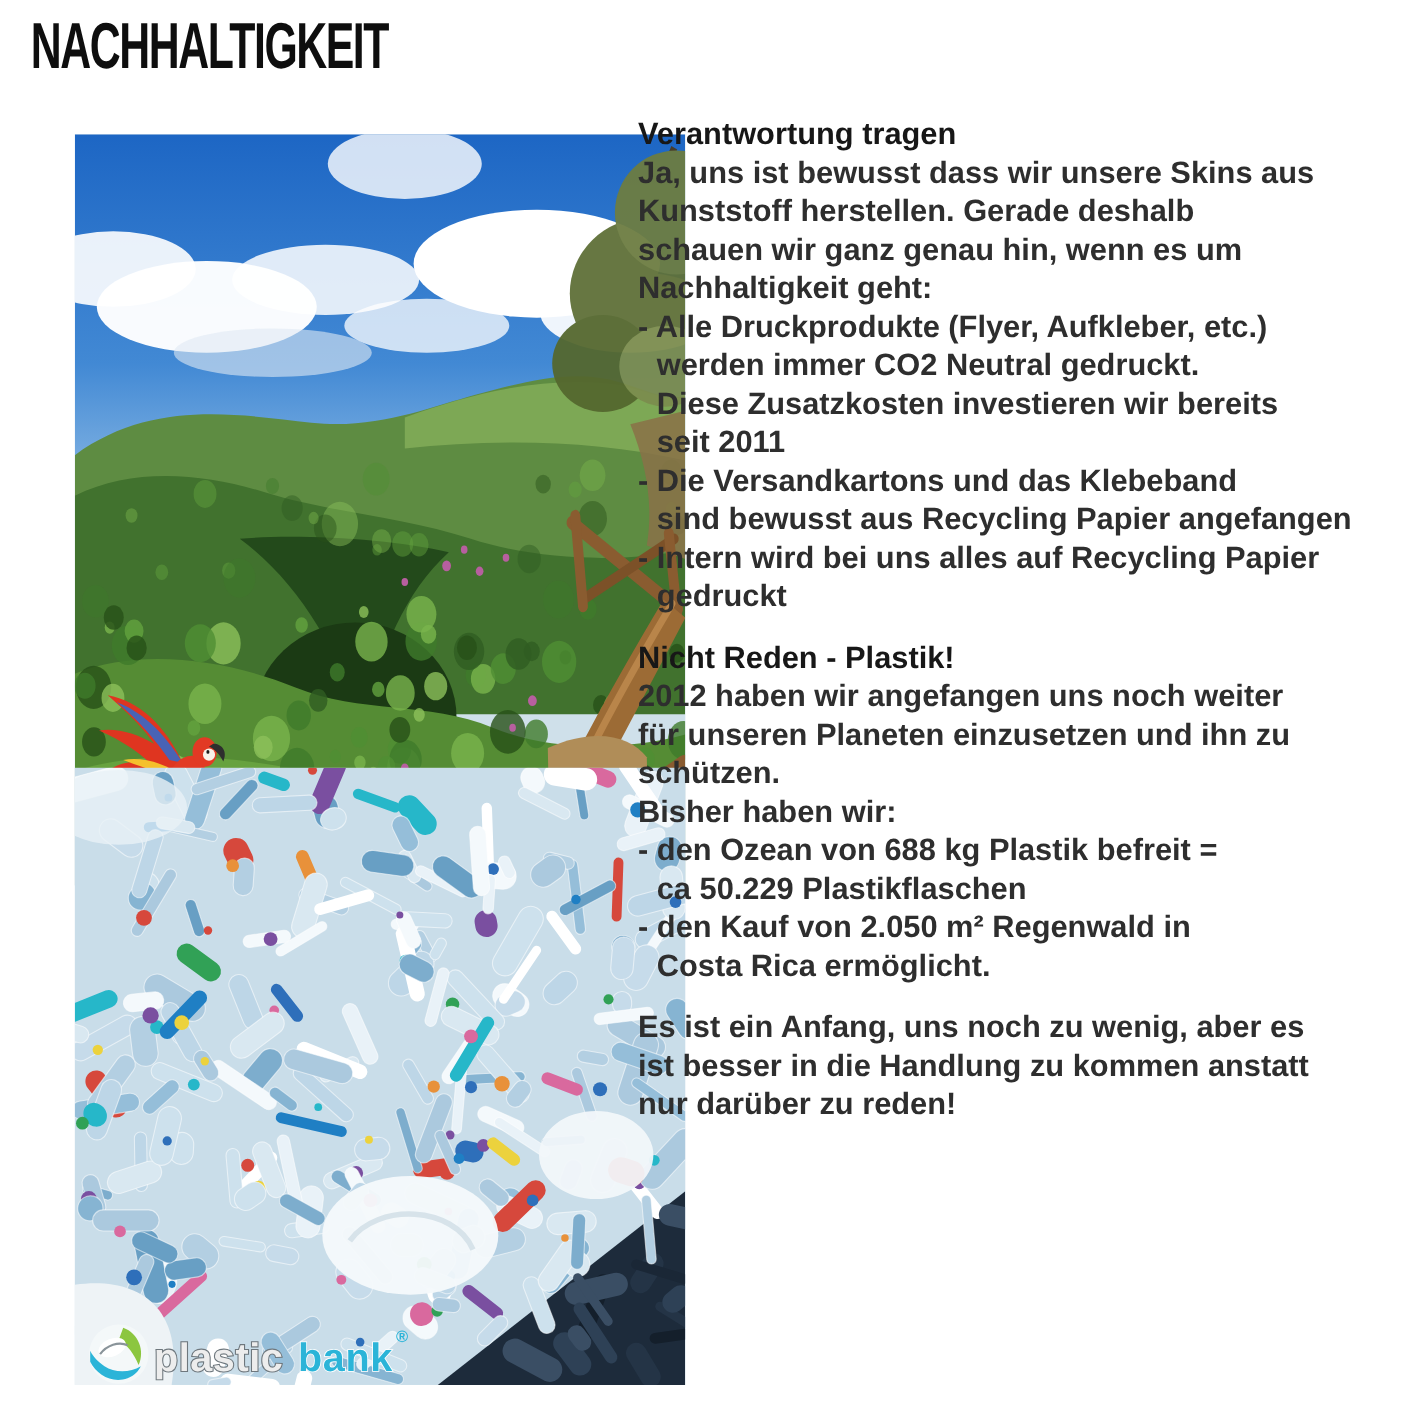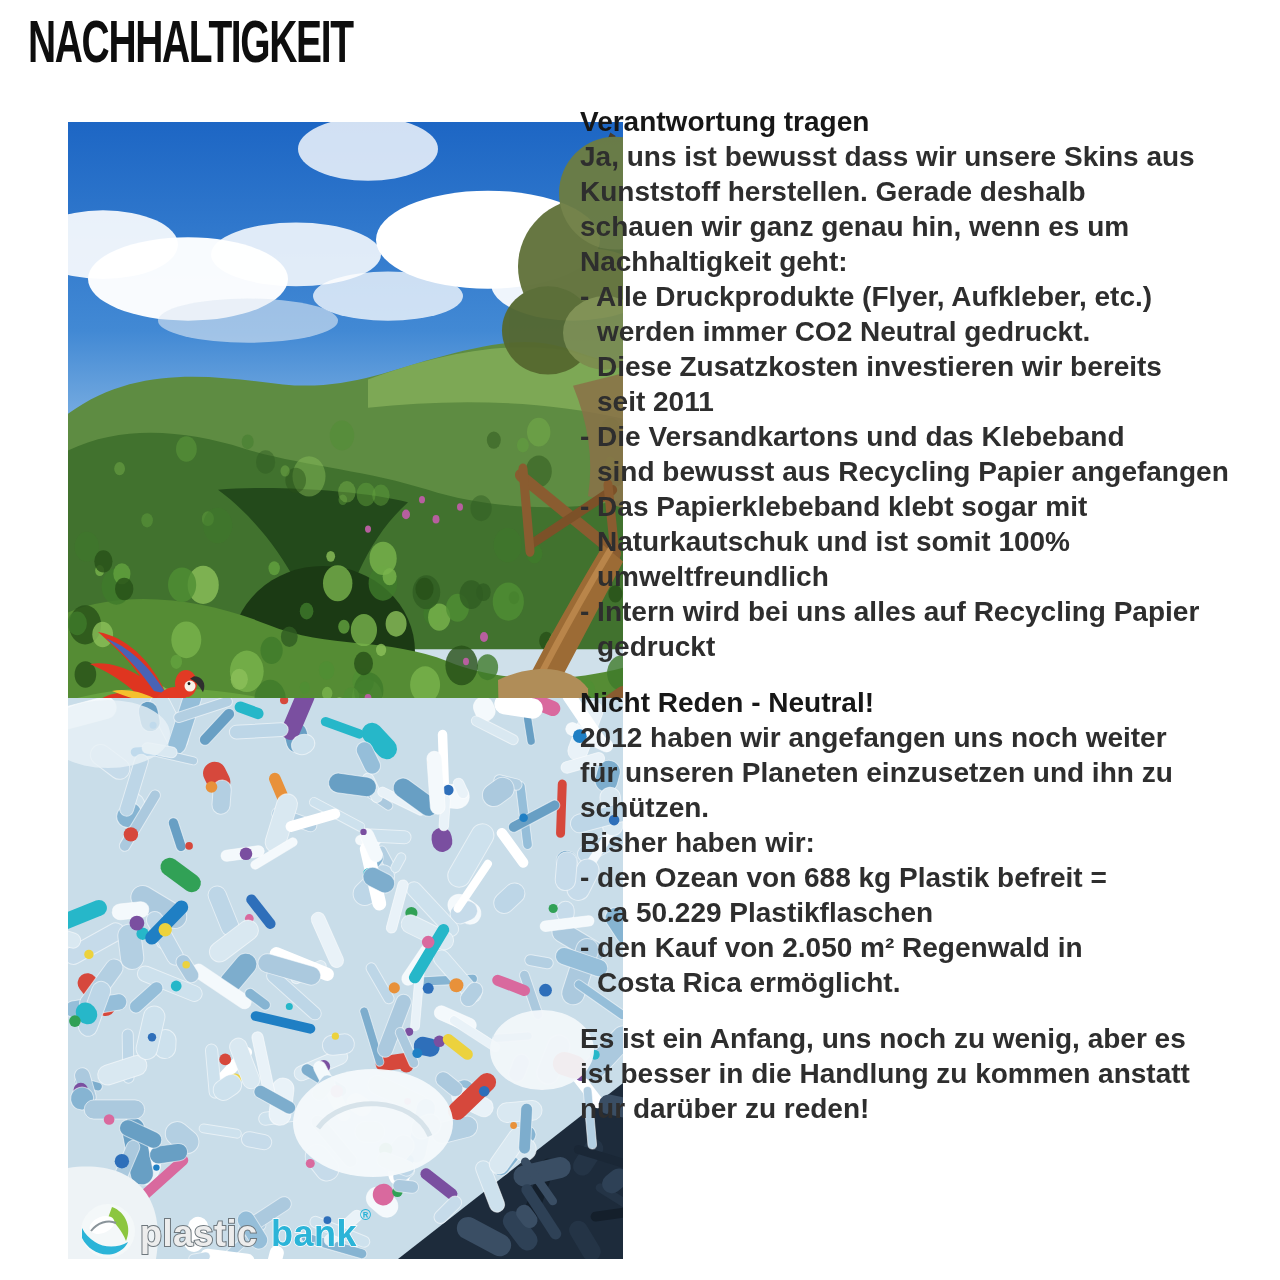--- a/index.html
+++ b/index.html
@@ -547,29 +547,26 @@
     <p class="p">Ja, uns ist bewusst dass wir unsere Skins aus
 Kunststoff herstellen. Gerade deshalb
 schauen wir ganz genau hin, wenn es um
 Nachhaltigkeit geht:</p>
     <p class="li">- Alle Druckprodukte (Flyer, Aufkleber, etc.)
 werden immer CO2 Neutral gedruckt.
 Diese Zusatzkosten investieren wir bereits
 seit 2011</p>
     <p class="li">- Die Versandkartons und das Klebeband
 sind bewusst aus Recycling Papier angefangen</p>
-    <p class="li">- Das Papierklebeband klebt sogar mit
-Naturkautschuk und ist somit 100%
-umweltfreundlich</p>
     <p class="li">- Intern wird bei uns alles auf Recycling Papier
 gedruckt</p>
   </section>
 
   <section>
-    <h2>Nicht Reden - Neutral!</h2>
+    <h2>Nicht Reden - Plastik!</h2>
     <p class="p">2012 haben wir angefangen uns noch weiter
 für unseren Planeten einzusetzen und ihn zu
 schützen.</p>
     <p class="p">Bisher haben wir:</p>
     <p class="li">- den Ozean von 688 kg Plastik befreit =
 ca 50.229 Plastikflaschen</p>
     <p class="li">- den Kauf von 2.050 m² Regenwald in
 Costa Rica ermöglicht.</p>
   </section>
 

